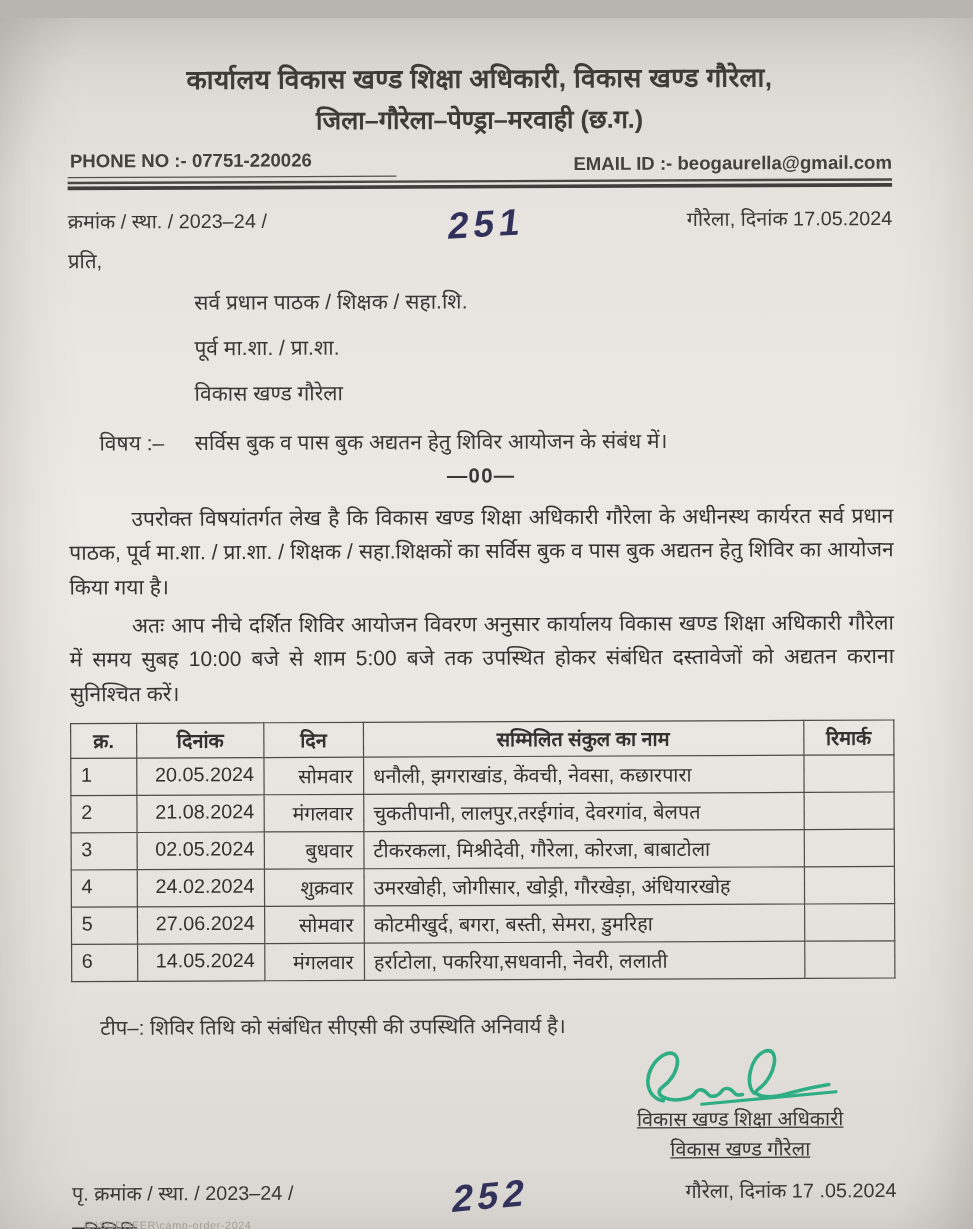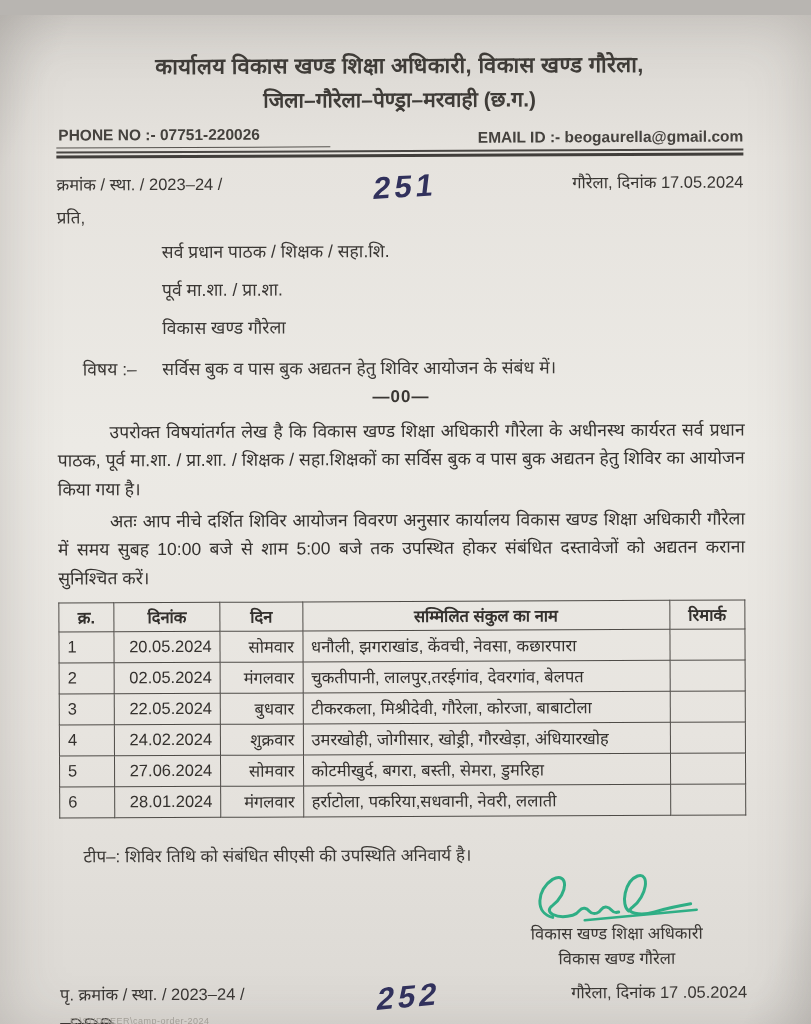--- a/index.html
+++ b/index.html
@@ -40,21 +40,21 @@
   .divider{margin-top:8px;font-size:17px;font-weight:bold;letter-spacing:1px;}
   .para{font-size:17.5px;line-height:1.62;text-align:justify;margin-top:10px;text-indent:52px;color:#35322f;}
   .para.second{margin-top:4px;}
   table.sched{border-collapse:collapse;width:100%;margin-top:10px;font-size:16.5px;color:#34312e;}
   table.sched th,table.sched td{border:1.6px solid #4e4b47;padding:3px 8px;height:24px;}
   table.sched th{font-weight:bold;text-align:center;padding:2px 4px;}
   td.c{text-align:right;}
   td.num{text-align:left;padding-left:10px;}
   .note{margin-top:26px;margin-left:24px;font-size:17px;}
   .sigblock{margin-top:2px;margin-left:auto;width:260px;text-align:center;font-size:16.5px;line-height:1.5;}
-  .sigblock .sigline{font-weight:500;}
+  .sigblock .sigline{font-weight:500;text-decoration:underline;}
   .sig-svg{display:block;margin:0 auto -8px auto;}
   .footer-faint{
     position:absolute;left:70px;bottom:13px;font-size:9px;color:#a29e97;
     filter:blur(0.6px);letter-spacing:0.5px;
   }
 </style>
 </head>
 <body>
 
 <div class="page">
@@ -113,49 +113,49 @@
       <tbody>
         <tr>
           <td class="num">1</td>
           <td class="c">20.05.2024</td>
           <td class="c">सोमवार</td>
           <td>धनौली, झगराखांड, केंवची, नेवसा, कछारपारा</td>
           <td></td>
         </tr>
         <tr>
           <td class="num">2</td>
-          <td class="c">02.05.2024</td>
+          <td class="c">21.08.2024</td>
           <td class="c">मंगलवार</td>
           <td>चुकतीपानी, लालपुर,तरईगांव, देवरगांव, बेलपत</td>
           <td></td>
         </tr>
         <tr>
           <td class="num">3</td>
-          <td class="c">22.05.2024</td>
+          <td class="c">02.05.2024</td>
           <td class="c">बुधवार</td>
           <td>टीकरकला, मिश्रीदेवी, गौरेला, कोरजा, बाबाटोला</td>
           <td></td>
         </tr>
         <tr>
           <td class="num">4</td>
           <td class="c">24.02.2024</td>
           <td class="c">शुक्रवार</td>
           <td>उमरखोही, जोगीसार, खोड्री, गौरखेड़ा, अंधियारखोह</td>
           <td></td>
         </tr>
         <tr>
           <td class="num">5</td>
           <td class="c">27.06.2024</td>
           <td class="c">सोमवार</td>
           <td>कोटमीखुर्द, बगरा, बस्ती, सेमरा, डुमरिहा</td>
           <td></td>
         </tr>
         <tr>
           <td class="num">6</td>
-          <td class="c">28.01.2024</td>
+          <td class="c">14.05.2024</td>
           <td class="c">मंगलवार</td>
           <td>हर्राटोला, पकरिया,सधवानी, नेवरी, ललाती</td>
           <td></td>
         </tr>
       </tbody>
     </table>
 
     <div class="note">टीप–: शिविर तिथि को संबंधित सीएसी की उपस्थिति अनिवार्य है।</div>
 
     <div class="sigblock">

